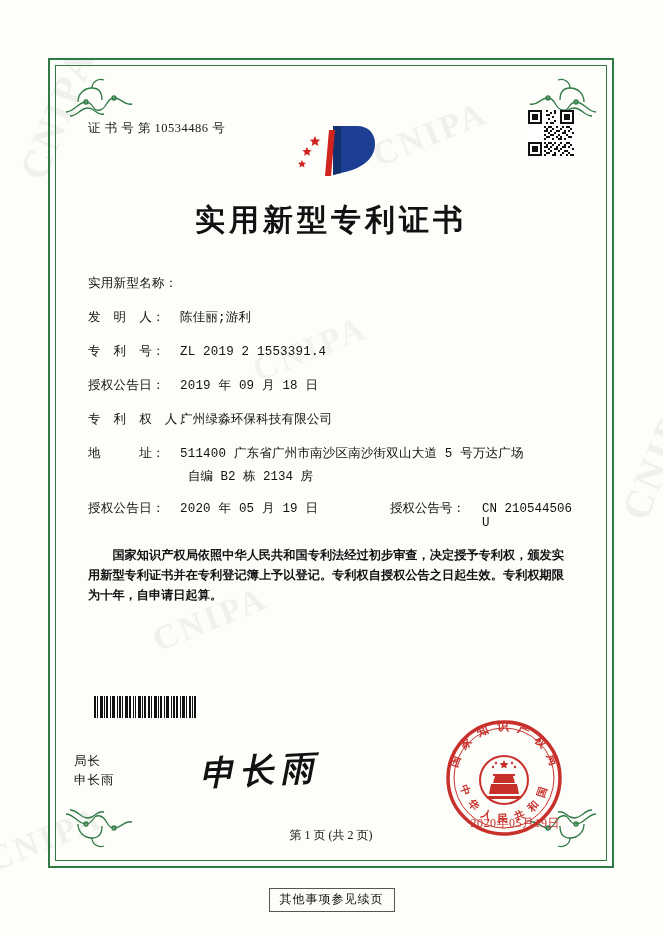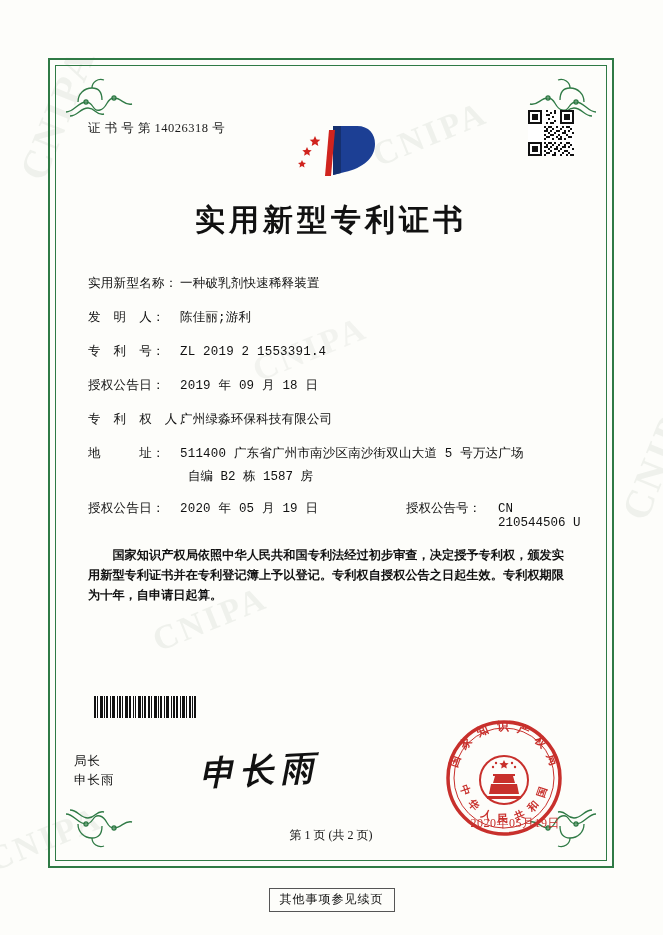--- a/index.html
+++ b/index.html
@@ -135,21 +135,21 @@
     flex: 1 1 auto;
     letter-spacing: 0.2px;
   }
   .fval-sub {
     margin-left: 100px;
     margin-top: -11px;
     margin-bottom: 15px;
     font-size: 12.5px;
   }
   .frow-2col .fval { flex: 0 0 210px; }
-  .frow-2col .flabel2 { flex: 0 0 92px; width: 92px; margin-left: 16px; }
+  .frow-2col .flabel2 { flex: 0 0 92px; width: 92px; }
   .frow-2col .fval2 { flex: 1 1 auto; }
 
   
   .paras {
     position: absolute;
     left: 38px;
     right: 36px;
     top: 485px;
     font-family: "Liberation Serif", "DejaVu Serif", serif;
     font-size: 12.2px;
@@ -305,21 +305,21 @@
         <path d="M14 30 C14 22 20 16 28 16 C36 16 38 22 38 28"></path>
         <path d="M28 16 C28 10 34 6 40 8"></path>
         <circle cx="22" cy="30" r="2"></circle>
         <circle cx="50" cy="26" r="2"></circle>
       </g>
     </svg>
   </div>
 
   <div class="inner">
 
-    <div class="certno">证 书 号 第 14026318 号</div>
+    <div class="certno">证 书 号 第 10534486 号</div>
 
     <div class="qr">
       <svg width="46" height="46" viewBox="0 0 23 23" shape-rendering="crispEdges">
         <rect width="23" height="23" fill="#fff"></rect>
         <g fill="#111">
           <rect x="0" y="0" width="7" height="1"></rect>
             <rect x="0" y="6" width="7" height="1"></rect>
           <rect x="0" y="0" width="1" height="7"></rect>
             <rect x="6" y="0" width="1" height="7"></rect>
           <rect x="2" y="2" width="3" height="3"></rect>
@@ -423,21 +423,20 @@
         </g>
       </svg>
     </div>
 
     <div class="title">实用新型专利证书</div>
 
     <div class="fields">
 
       <div class="frow">
         <div class="flabel">实用新型名称：</div>
-        <div class="fval">一种破乳剂快速稀释装置</div>
       </div>
 
       <div class="frow">
         <div class="flabel">发　明　人：</div>
         <div class="fval">陈佳丽;游利</div>
       </div>
 
       <div class="frow">
         <div class="flabel">专　利　号：</div>
         <div class="fval">ZL 2019 2 1553391.4</div>
@@ -450,21 +449,21 @@
 
       <div class="frow">
         <div class="flabel">专　利　权　人：</div>
         <div class="fval">广州绿淼环保科技有限公司</div>
       </div>
 
       <div class="frow">
         <div class="flabel">地　　　址：</div>
         <div class="fval">511400 广东省广州市南沙区南沙街双山大道 5 号万达广场</div>
       </div>
-      <div class="fval-sub">自编 B2 栋 1587 房</div>
+      <div class="fval-sub">自编 B2 栋 2134 房</div>
 
       <div class="frow frow-2col">
         <div class="flabel">授权公告日：</div>
         <div class="fval">2020 年 05 月 19 日</div>
         <div class="flabel2">授权公告号：</div>
         <div class="fval2">CN 210544506 U</div>
       </div>
 
     </div>
 

